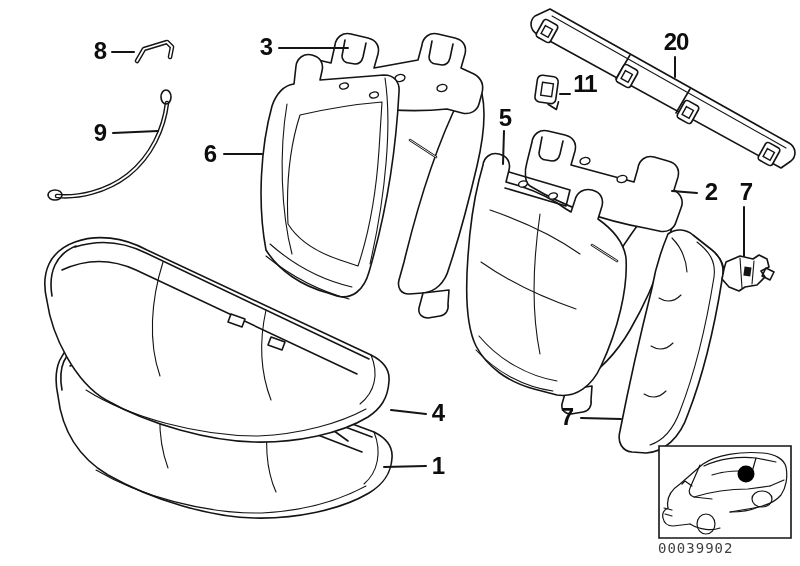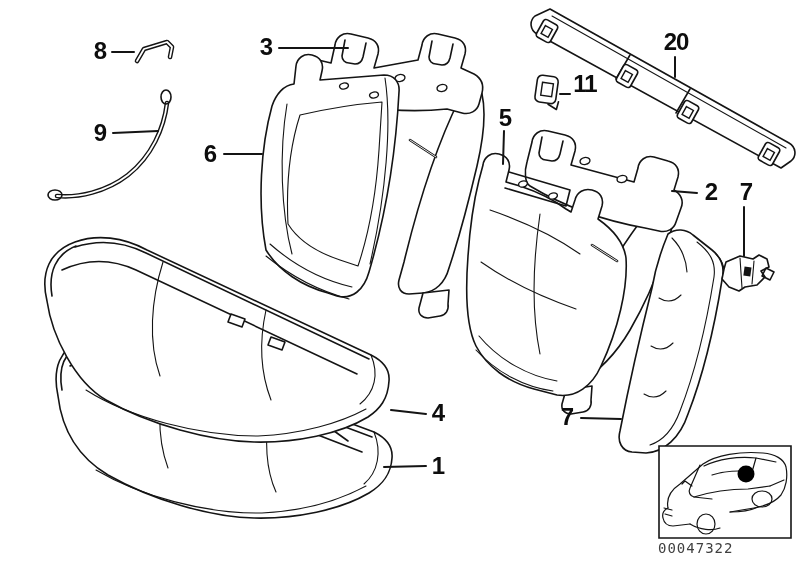--- a/index.html
+++ b/index.html
@@ -246,14 +246,14 @@
   <div class="callout" style="left:438px;top:413px">4</div>
   <div class="callout" style="left:505px;top:118px">5</div>
   <div class="callout" style="left:210px;top:154px">6</div>
   <div class="callout" style="left:567px;top:417px">7</div>
   <div class="callout" style="left:100px;top:51px">8</div>
   <div class="callout" style="left:100px;top:133px">9</div>
   <div class="callout" style="left:676px;top:42px">20</div>
   <div class="callout" style="left:585px;top:84px">11</div>
   <div class="callout" style="left:746px;top:192px">7</div>
 
-  <div class="partnum">00047322</div>
+  <div class="partnum">00039902</div>
 </div>
 
 </body></html>

